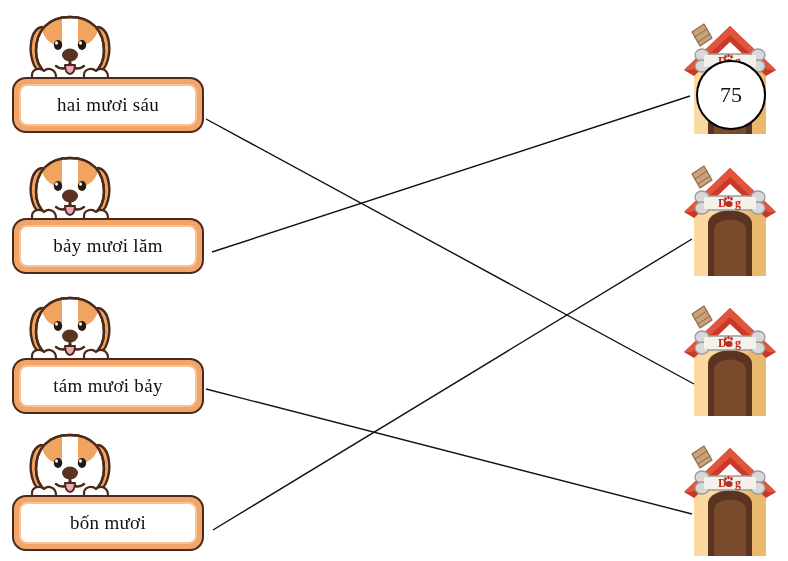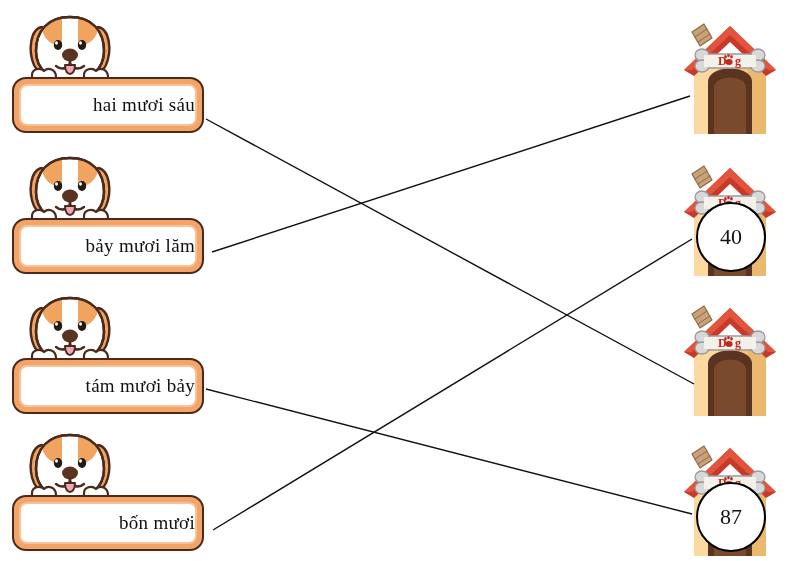--- a/index.html
+++ b/index.html
@@ -45,21 +45,21 @@
     z-index: 3;
   }
   .sign-inner {
     width: 174px;
     height: 38px;
     background: #ffffff;
     border: 2px solid #f6c398;
     border-radius: 8px;
     display: flex;
     align-items: center;
-    justify-content: flex-end;
+    justify-content: center;
   }
   .sign-text {
     font-family: "Liberation Serif", serif;
     font-size: 19px;
     color: #111111;
     white-space: nowrap;
     letter-spacing: 0.3px;
   }
 
   
@@ -256,20 +256,21 @@
         <ellipse cx="80" cy="37" rx="7" ry="6" fill="#d8d8d8" stroke="#9a9a9a" stroke-width="1.3"></ellipse>
         <ellipse cx="80" cy="48" rx="7" ry="6" fill="#d8d8d8" stroke="#9a9a9a" stroke-width="1.3"></ellipse>
         <path d="M26 37 L78 37 L78 49 L26 49 Z" fill="#f4f1ea" stroke="none" stroke-width="2" stroke-linejoin="round" stroke-linecap="round"></path>
         <text x="40" y="47" fill="#c0281e" font-size="12" font-family="&quot;Liberation Serif&quot;, serif" font-weight="bold">D</text>
         <text x="57" y="47" fill="#c0281e" font-size="12" font-family="&quot;Liberation Serif&quot;, serif" font-weight="bold">g</text>
         <ellipse cx="51" cy="44" rx="3.6" ry="3" fill="#c0281e"></ellipse>
         <ellipse cx="47.5" cy="38.8" rx="1.3" ry="1.7" fill="#c0281e"></ellipse>
         <ellipse cx="50.5" cy="37.6" rx="1.3" ry="1.7" fill="#c0281e"></ellipse>
         <ellipse cx="53.5" cy="38.8" rx="1.3" ry="1.7" fill="#c0281e"></ellipse>
       </svg>
+    <div class="house-num">75</div>
   </div>
 
   <div class="house-unit" style="top: 160px;">
     <svg class="house-svg" viewBox="0 0 104 120" width="104" height="120">
         <path d="M14 14 L26 6 L34 20 L22 28 Z" fill="#caa178" stroke="#8d6b49" stroke-width="1.2" stroke-linejoin="round" stroke-linecap="round"></path>
         <path d="M17 19 L29 11" fill="none" stroke="#8d6b49" stroke-width="1" stroke-linejoin="round" stroke-linecap="round"></path>
         <path d="M20 24 L32 16" fill="none" stroke="#8d6b49" stroke-width="1" stroke-linejoin="round" stroke-linecap="round"></path>
         <path d="M16 42 L88 42 L88 116 L16 116 Z" fill="#f5c47e" stroke="none" stroke-width="2" stroke-linejoin="round" stroke-linecap="round"></path>
         <path d="M16 42 L40 42 L40 116 L16 116 Z" fill="#fbd9a0" stroke="none" stroke-width="2" stroke-linejoin="round" stroke-linecap="round"></path>
         <path d="M70 42 L88 42 L88 116 L70 116 Z" fill="#eab96e" stroke="none" stroke-width="2" stroke-linejoin="round" stroke-linecap="round"></path>
@@ -283,21 +284,20 @@
         <ellipse cx="80" cy="37" rx="7" ry="6" fill="#d8d8d8" stroke="#9a9a9a" stroke-width="1.3"></ellipse>
         <ellipse cx="80" cy="48" rx="7" ry="6" fill="#d8d8d8" stroke="#9a9a9a" stroke-width="1.3"></ellipse>
         <path d="M26 37 L78 37 L78 49 L26 49 Z" fill="#f4f1ea" stroke="none" stroke-width="2" stroke-linejoin="round" stroke-linecap="round"></path>
         <text x="40" y="47" fill="#c0281e" font-size="12" font-family="&quot;Liberation Serif&quot;, serif" font-weight="bold">D</text>
         <text x="57" y="47" fill="#c0281e" font-size="12" font-family="&quot;Liberation Serif&quot;, serif" font-weight="bold">g</text>
         <ellipse cx="51" cy="44" rx="3.6" ry="3" fill="#c0281e"></ellipse>
         <ellipse cx="47.5" cy="38.8" rx="1.3" ry="1.7" fill="#c0281e"></ellipse>
         <ellipse cx="50.5" cy="37.6" rx="1.3" ry="1.7" fill="#c0281e"></ellipse>
         <ellipse cx="53.5" cy="38.8" rx="1.3" ry="1.7" fill="#c0281e"></ellipse>
       </svg>
-    <div class="house-num">40</div>
   </div>
 
   <div class="house-unit" style="top: 300px;">
     <svg class="house-svg" viewBox="0 0 104 120" width="104" height="120">
         <path d="M14 14 L26 6 L34 20 L22 28 Z" fill="#caa178" stroke="#8d6b49" stroke-width="1.2" stroke-linejoin="round" stroke-linecap="round"></path>
         <path d="M17 19 L29 11" fill="none" stroke="#8d6b49" stroke-width="1" stroke-linejoin="round" stroke-linecap="round"></path>
         <path d="M20 24 L32 16" fill="none" stroke="#8d6b49" stroke-width="1" stroke-linejoin="round" stroke-linecap="round"></path>
         <path d="M16 42 L88 42 L88 116 L16 116 Z" fill="#f5c47e" stroke="none" stroke-width="2" stroke-linejoin="round" stroke-linecap="round"></path>
         <path d="M16 42 L40 42 L40 116 L16 116 Z" fill="#fbd9a0" stroke="none" stroke-width="2" stroke-linejoin="round" stroke-linecap="round"></path>
         <path d="M70 42 L88 42 L88 116 L70 116 Z" fill="#eab96e" stroke="none" stroke-width="2" stroke-linejoin="round" stroke-linecap="round"></path>
@@ -338,16 +338,15 @@
         <ellipse cx="80" cy="37" rx="7" ry="6" fill="#d8d8d8" stroke="#9a9a9a" stroke-width="1.3"></ellipse>
         <ellipse cx="80" cy="48" rx="7" ry="6" fill="#d8d8d8" stroke="#9a9a9a" stroke-width="1.3"></ellipse>
         <path d="M26 37 L78 37 L78 49 L26 49 Z" fill="#f4f1ea" stroke="none" stroke-width="2" stroke-linejoin="round" stroke-linecap="round"></path>
         <text x="40" y="47" fill="#c0281e" font-size="12" font-family="&quot;Liberation Serif&quot;, serif" font-weight="bold">D</text>
         <text x="57" y="47" fill="#c0281e" font-size="12" font-family="&quot;Liberation Serif&quot;, serif" font-weight="bold">g</text>
         <ellipse cx="51" cy="44" rx="3.6" ry="3" fill="#c0281e"></ellipse>
         <ellipse cx="47.5" cy="38.8" rx="1.3" ry="1.7" fill="#c0281e"></ellipse>
         <ellipse cx="50.5" cy="37.6" rx="1.3" ry="1.7" fill="#c0281e"></ellipse>
         <ellipse cx="53.5" cy="38.8" rx="1.3" ry="1.7" fill="#c0281e"></ellipse>
       </svg>
-    <div class="house-num">87</div>
   </div>
 
 </div>
 
 </body></html>

